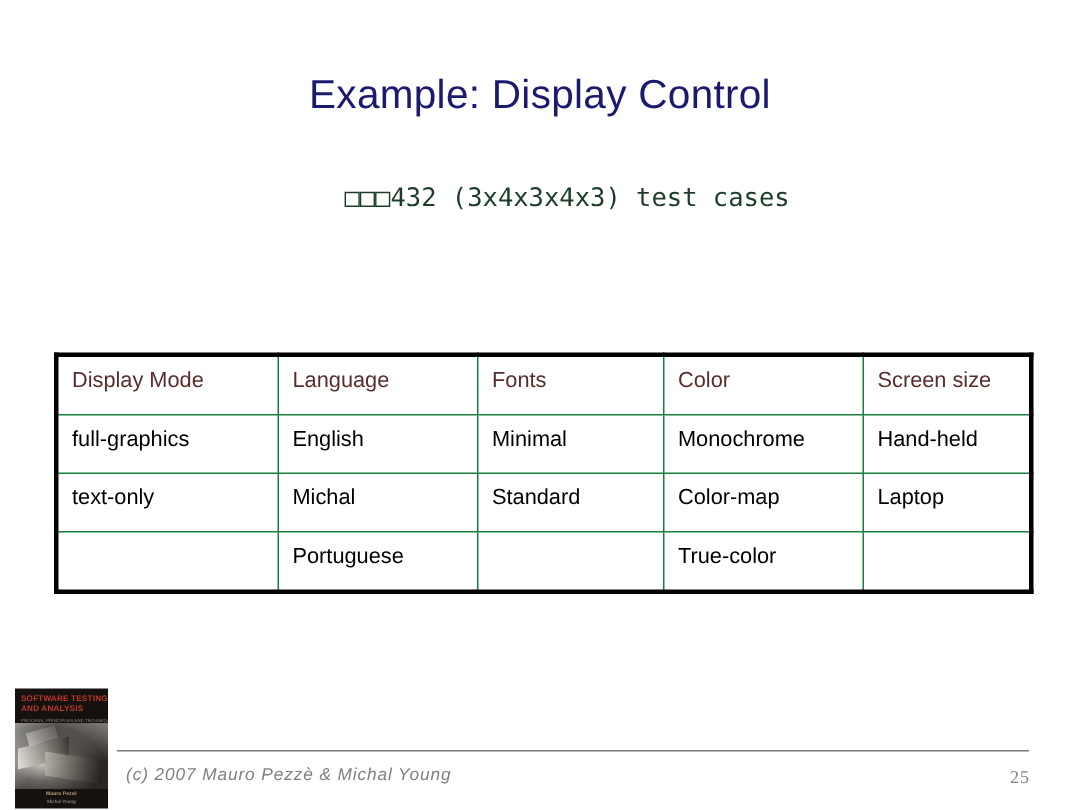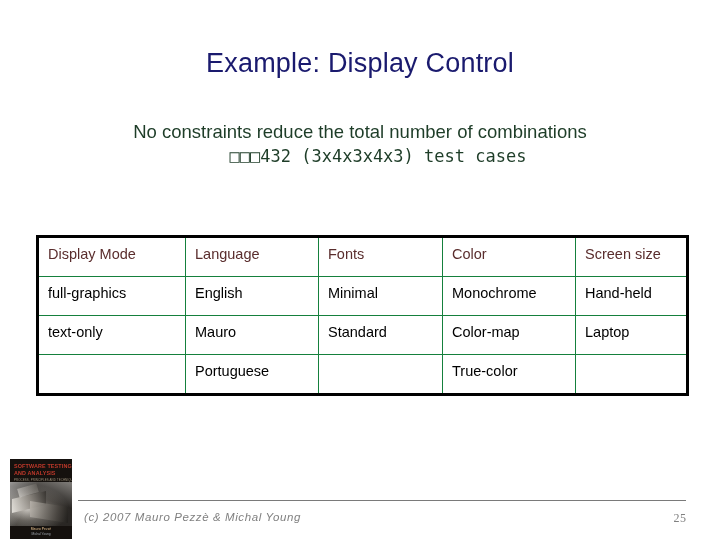--- a/index.html
+++ b/index.html
@@ -230,21 +230,20 @@
     font-family: "Liberation Sans", sans-serif;
     white-space: nowrap;
   }
 </style>
 </head>
 <body>
 
 <div id="slide-title">Example: Display Control</div>
 
 <div id="body-block">
-  <div class="body-line-sans">No constraints reduce the total number of combinations</div>
   <div class="body-line-mono">□□□432 (3x4x3x4x3) test cases</div>
 </div>
 
 <table id="matrix-table">
   <colgroup>
     <col class="col-0">
       <col class="col-1">
       <col class="col-2">
       <col class="col-3">
       <col class="col-4">
@@ -261,21 +260,21 @@
   <tbody>
     <tr>
       <td>full-graphics</td>
       <td>English</td>
       <td>Minimal</td>
       <td>Monochrome</td>
       <td>Hand-held</td>
     </tr>
     <tr>
       <td>text-only</td>
-      <td>Mauro</td>
+      <td>Michal</td>
       <td>Standard</td>
       <td>Color-map</td>
       <td>Laptop</td>
     </tr>
     <tr>
       <td></td>
       <td>Portuguese</td>
       <td></td>
       <td>True-color</td>
       <td></td>

